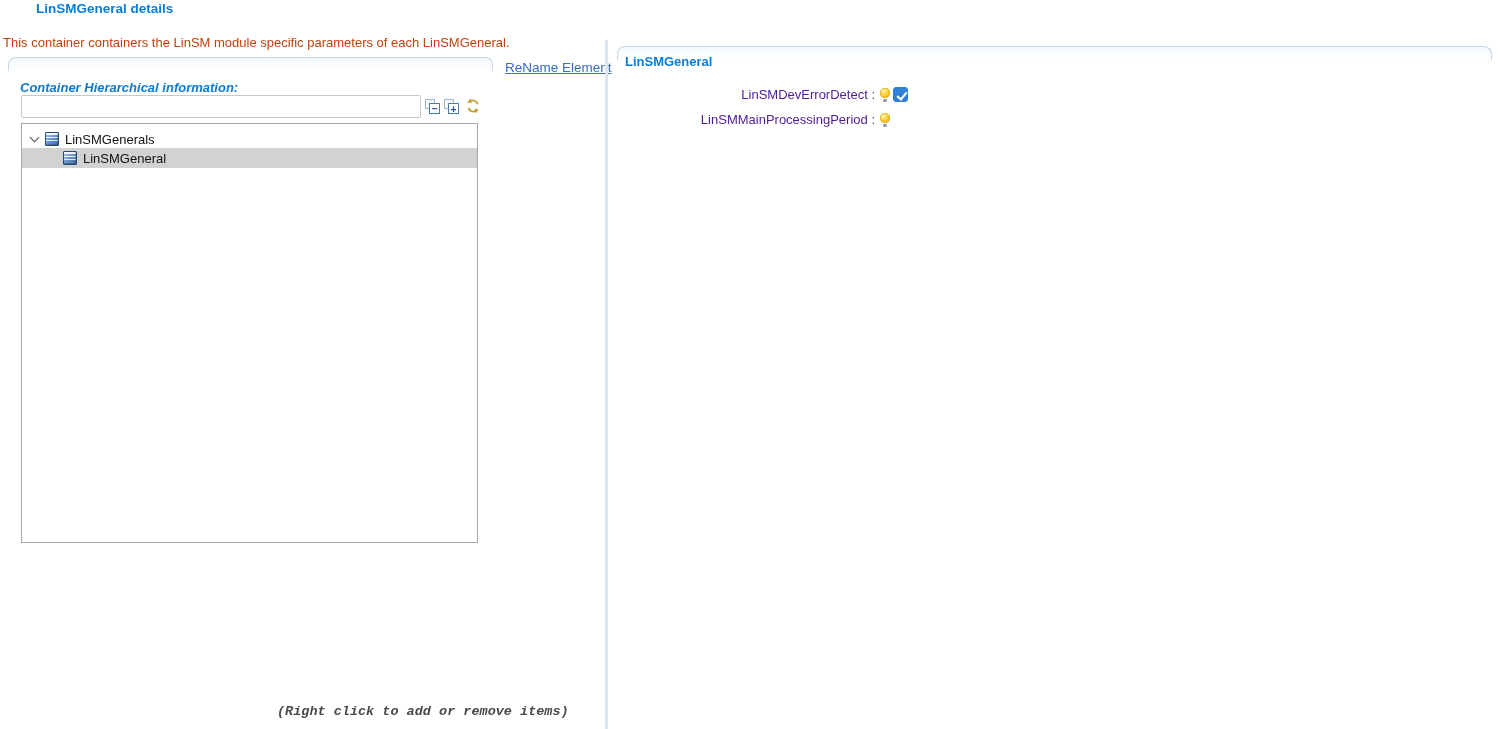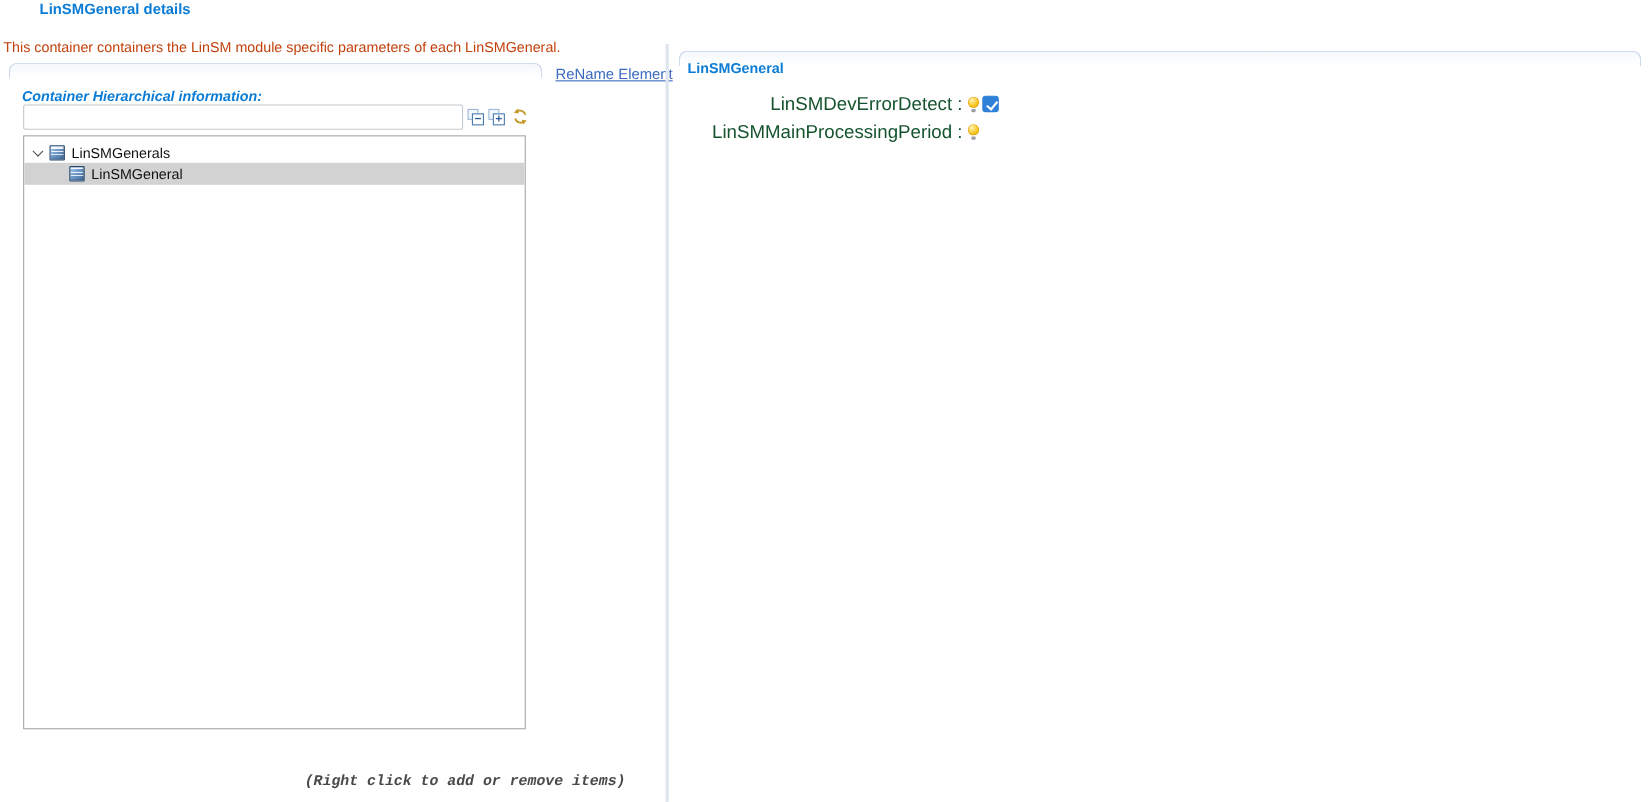--- a/index.html
+++ b/index.html
@@ -28,21 +28,21 @@
   .tree-toolbar { position:absolute; left:425px; top:98px; display:flex; align-items:center; gap:4px; }
   .box-icon { position:relative; width:15px; height:15px; display:inline-block; cursor:pointer; }
   .box-icon .back { position:absolute; left:0; top:0; width:10px; height:10px;
                     border:1px solid #9db8d8; background:#f3f8fd; }
   .box-icon .front { position:absolute; right:0; bottom:0; width:11px; height:11px;
                      border:1px solid #4a7ab0; background:#fff; color:#2a5a9a;
                      font:bold 10px/9px "DejaVu Sans Mono", monospace; text-align:center; }
   .refresh-icon { width:16px; height:16px; display:inline-block; cursor:pointer; margin-left:2px; }
 
   
-  .tree-box { position:absolute; left:21px; top:123px; width:457px; height:540px;
+  .tree-box { position:absolute; left:21px; top:123px; width:457px; height:420px;
               border:1px solid #a7a7a7; background:#fff; overflow:hidden; }
   .tree-row { height:20px; display:flex; align-items:center; font-size:13px; color:#111;
               white-space:nowrap; cursor:default; }
   .tree-row.selected { background:#d2d2d2; }
   .chevron-down { width:7px; height:7px; border-right:1.6px solid #4d4d4d; border-bottom:1.6px solid #4d4d4d;
                   transform:rotate(45deg); margin:-4px 0 0 9px; flex:0 0 auto; }
   .node-icon { width:14px; height:14px; flex:0 0 auto; border:1px solid #27496f; border-radius:1px;
                background:
                  linear-gradient(to bottom, rgba(255,255,255,.9) 2px, rgba(255,255,255,0) 2px,
                    rgba(255,255,255,0) 4px, rgba(255,255,255,.85) 4px, rgba(255,255,255,.85) 5px,
@@ -58,21 +58,21 @@
                font-style:italic; color:#4a4a4a;font-family:Liberation Mono, monospace; }
 
   
   .rename-link { position:absolute; left:505px; top:60px; font-size:13.5px; color:#3a6bc0;
                  text-decoration:underline; cursor:pointer; }
   .v-divider { position:absolute; left:605px; top:40px; width:3px; height:689px; background:#dfe6ed; }
 
   
   .form-area { position:absolute; left:625px; top:82px; width:860px; }
   .form-row { display:flex; align-items:center; height:25px; }
-  .form-label { width:250px; text-align:right; font-size:17px; color:#14532d; flex:0 0 auto; }
+  .form-label { width:250px; text-align:right; font-size:13px; color:#4c1d95; flex:0 0 auto; }
   .bulb { position:relative; width:10px; height:14px; margin:0 3px 0 5px; flex:0 0 auto; }
   .bulb::before { content:""; position:absolute; top:0; left:0; width:10px; height:10px; border-radius:50%;
                   background:radial-gradient(circle at 35% 30%, #fff3b0, #f7c21a 60%, #e8a70c);
                   box-shadow:0 0 0 .5px #d99c08 inset; }
   .bulb::after { content:""; position:absolute; bottom:0; left:3px; width:4px; height:3px;
                  background:#9aa0a6; border-radius:1px; }
   .checkbox { width:15px; height:15px; border-radius:3px; border:1px solid #8f969e; background:#fff;
               position:relative; cursor:pointer; flex:0 0 auto; }
   .checkbox.checked { background:#2f80d9; border-color:#2f80d9; }
   .checkbox.checked::after { content:""; position:absolute; left:4.5px; top:1.5px; width:4px; height:8px;

